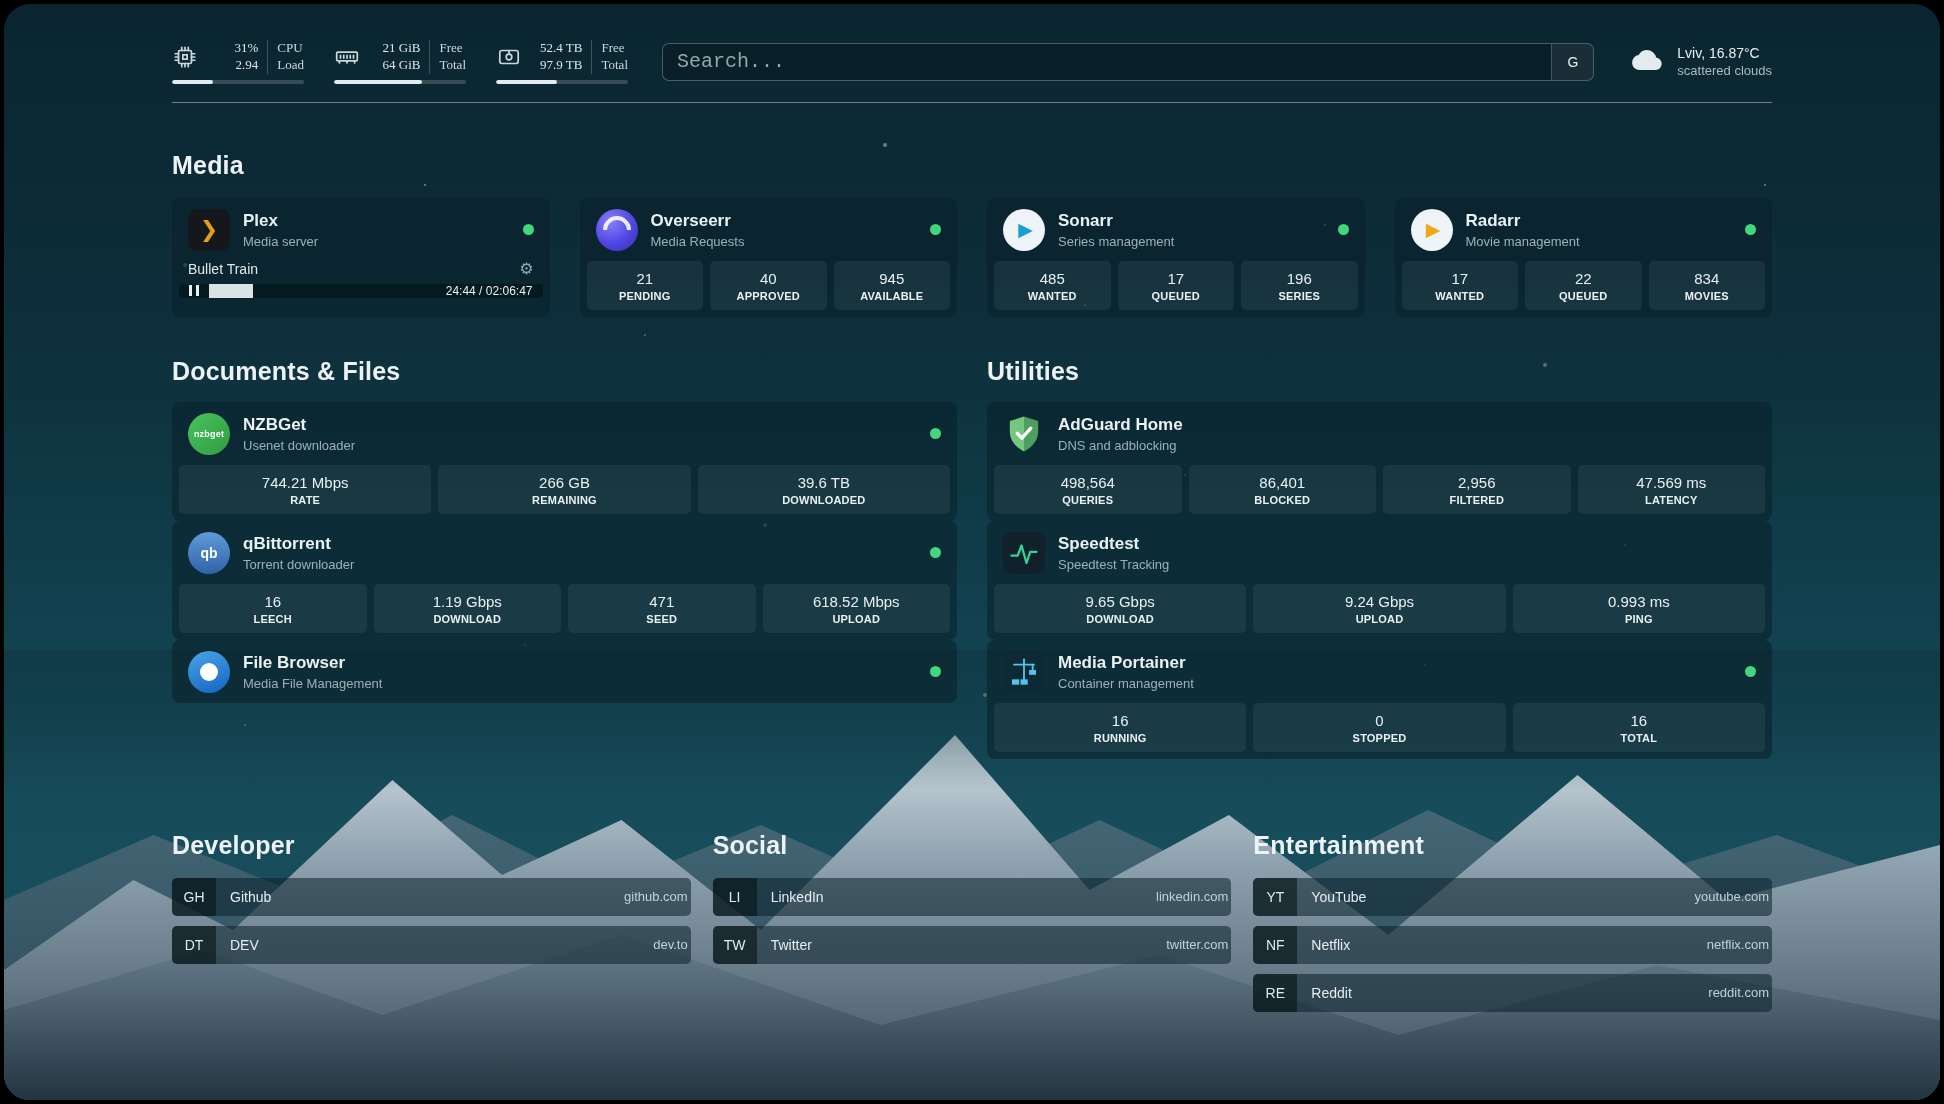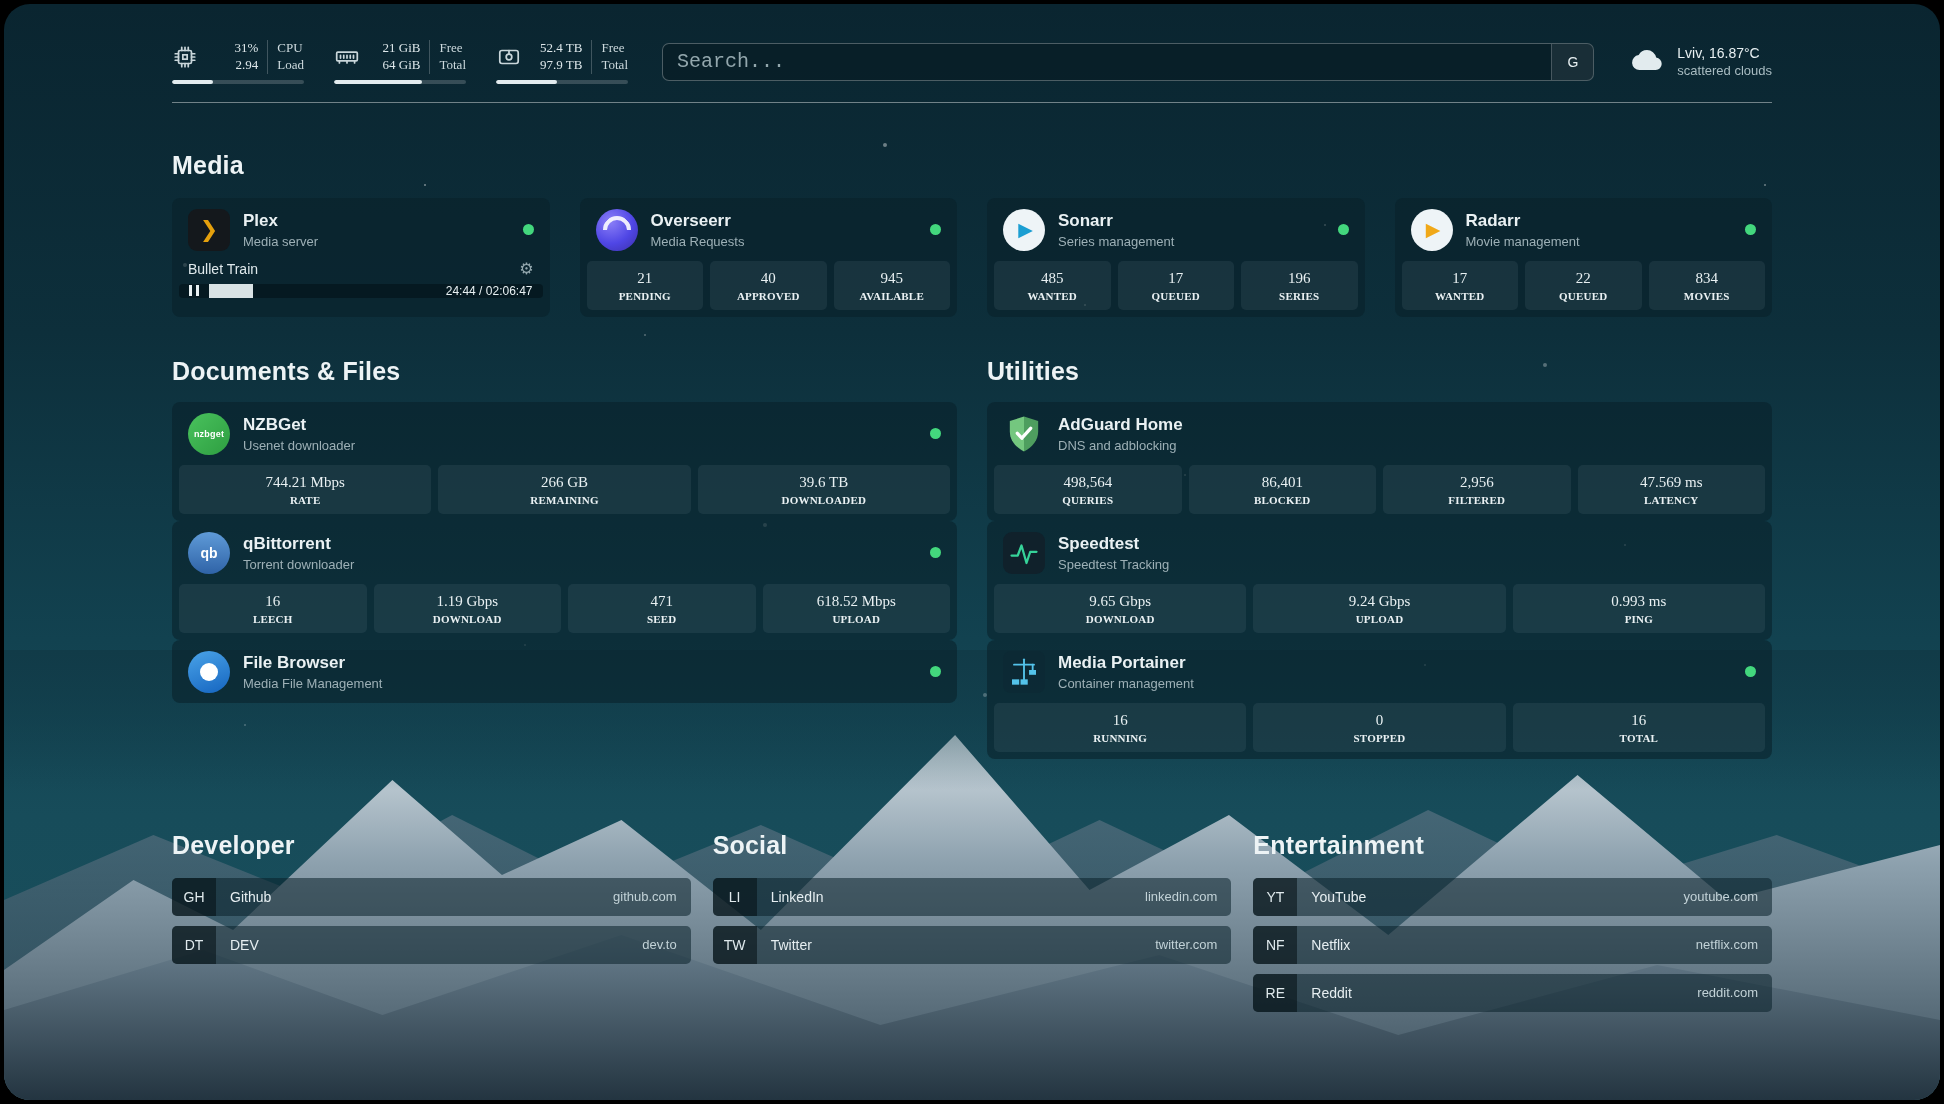--- a/index.html
+++ b/index.html
@@ -51,21 +51,21 @@
   .col .col-title{margin-bottom:16px}
   .col .card{}
 
   
   .card{background:rgba(9,33,42,.58);border-radius:8px;}
   .card-head{display:flex;align-items:center;gap:13px;padding:11px 16px 10px;}
   .svc-titles{min-width:0}
   .svc-name{font-size:17px;color:#eaf1f3;font-weight:700;white-space:nowrap}
   .svc-desc{font-size:13px;color:#9db0b6;margin-top:3px;white-space:nowrap}
   .dot{width:11px;height:11px;border-radius:50%;background:#43d77d;margin-left:auto;flex:0 0 auto}
-  .stats{display:flex;gap:7px;padding:0 7px 7px;font-family:Liberation Serif, serif;}
+  .stats{display:flex;gap:7px;padding:0 7px 7px;}
   .stat{flex:1;background:rgba(190,220,230,.08);border-radius:5px;text-align:center;padding:9px 4px 8px;min-width:0}
   .stat-value{font-size:15px;color:#e8f0f2;white-space:nowrap}
   .stat-label{font-size:11px;font-weight:700;color:#eaf1f3;margin-top:3px;letter-spacing:.2px}
 
   
   .now-playing{display:flex;align-items:center;padding:0 16px 7px;color:#dfe9ec;font-size:14px}
   .gear{margin-left:auto;color:#93a7ad;font-size:16px;line-height:1}
   .media-strip{margin:0 7px 8px;height:14px;background:rgba(4,18,24,.62);border-radius:4px;
     display:flex;align-items:center;overflow:hidden}
   .pause{width:30px;display:flex;align-items:center;justify-content:center;flex:0 0 auto}
@@ -98,21 +98,21 @@
   .icon-portainer{background:rgba(13,40,52,.6);border-radius:8px}
 
   
   .bookmarks{display:grid;grid-template-columns:repeat(3,1fr);gap:22px;margin-top:72px}
   .bm-title{margin-bottom:18px}
   .bm-row{display:flex;align-items:center;height:38px;background:rgba(9,33,42,.55);border-radius:5px;
     margin-bottom:10px;overflow:hidden;cursor:pointer}
   .bm-abbr{width:44px;align-self:stretch;display:flex;align-items:center;justify-content:center;
     background:rgba(3,14,19,.55);color:#dfe9ec;font-size:14px;flex:0 0 auto}
   .bm-name{padding:0 14px;color:#e6eef1;font-size:14px;white-space:nowrap}
-  .bm-domain{margin-left:auto;padding-right:14px;color:#c2d2d7;font-size:13px;white-space:nowrap}
+  .bm-domain{margin-left:auto;padding-right:3px;color:#c2d2d7;font-size:13px;white-space:nowrap}
 </style>
 </head>
 <body>
 
 <div class="window">
 
   <div class="bg-mountains">
     <svg viewBox="0 0 1944 450" preserveAspectRatio="none" aria-hidden="true">
       <defs>
         <linearGradient id="gFar" x1="0" y1="0" x2="0" y2="1">

